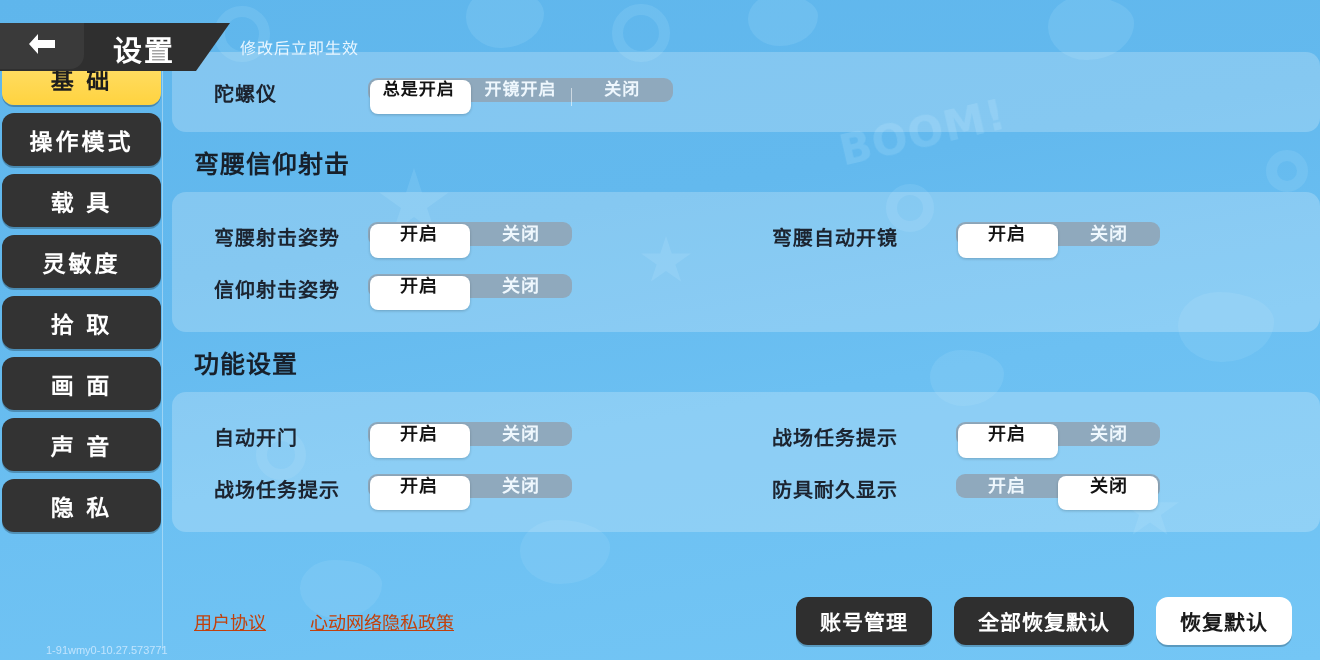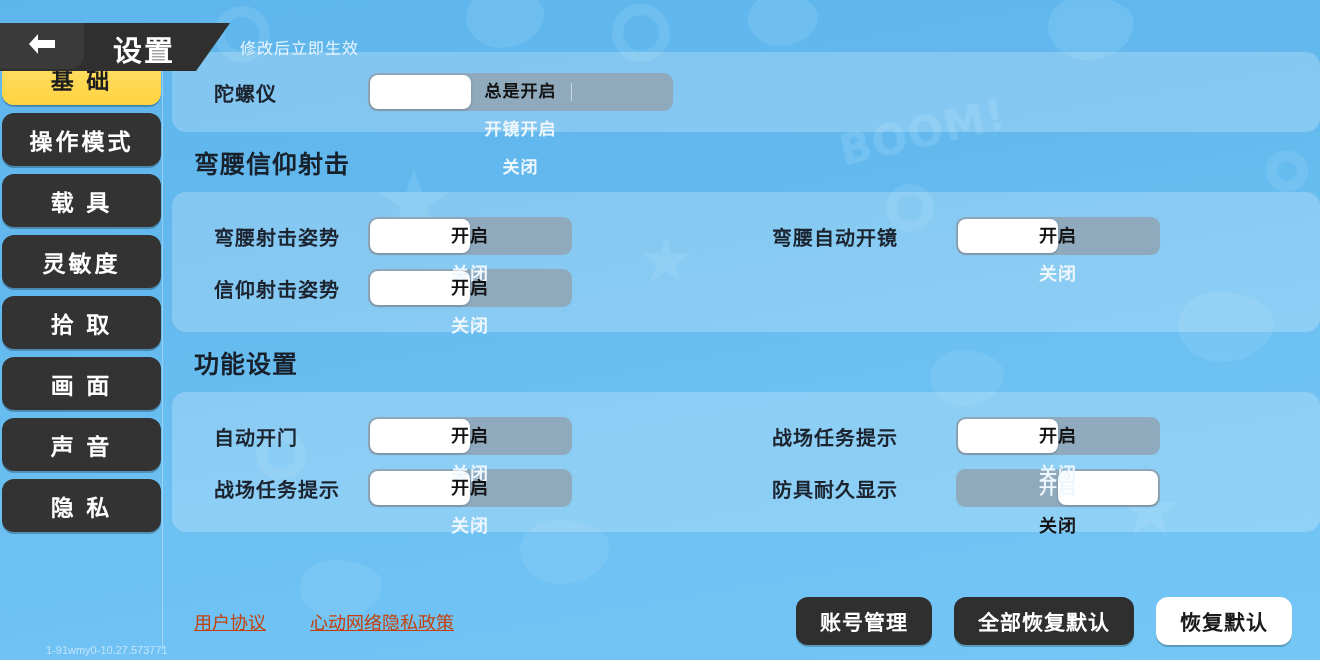--- a/index.html
+++ b/index.html
@@ -92,32 +92,32 @@
     border-radius:14px;
     margin-bottom:12px;
     padding:14px 0;
   }
   .panel.tall  { padding:18px 0; }
   .section-title {
     font-size:25px; font-weight:bold; color:#17202b;
     margin:10px 0 12px 22px; letter-spacing:1px;
   }
   .row { display:flex; align-items:center; height:52px; }
-  .row-half { display:flex; align-items:center; width:50%; }
+  .row-half { display:flex; width:50%; }
   .row-label {
     font-size:20px; color:#1c2430; font-weight:bold;
     width:196px; padding-left:42px; letter-spacing:1px;
   }
   .row-label.wide { width:210px; padding-left:26px; }
 
   
   .seg {
     position:relative; display:flex; align-items:center;
-    background:#8fa9bd; border-radius:9px; height:38px;
-    cursor:pointer; user-select:none;flex-direction:column;
+    background:#8fa9bd; border-radius:9px; height:24px;
+    cursor:pointer; user-select:none;
   }
   .seg.two  { width:204px; }
   .seg.three{ width:305px; }
   .seg .opt {
     flex:1; text-align:center; font-size:18px; color:#eef7fd;
     line-height:38px; font-weight:bold; letter-spacing:1px;
     position:relative; z-index:2;
   }
   .seg.three .opt { font-size:17px; }
   .seg .opt.sel {

